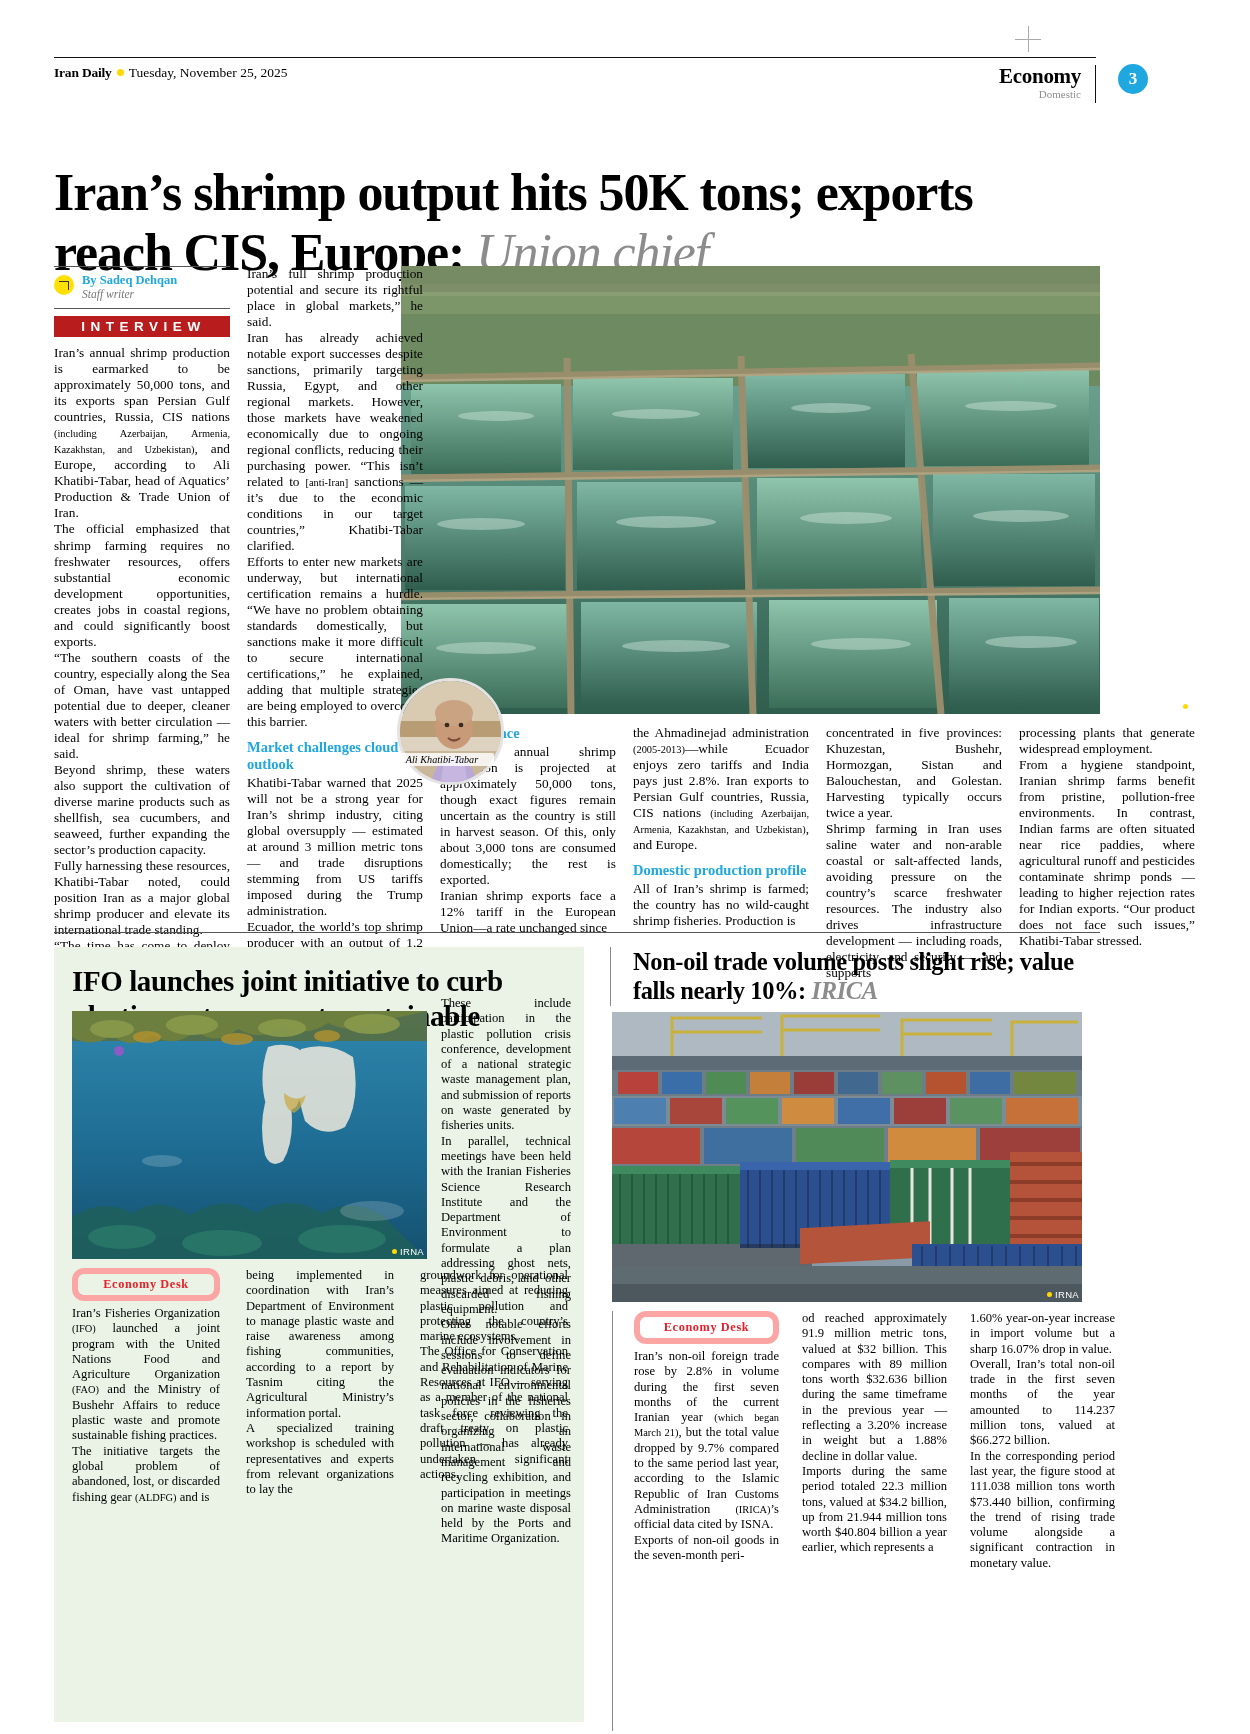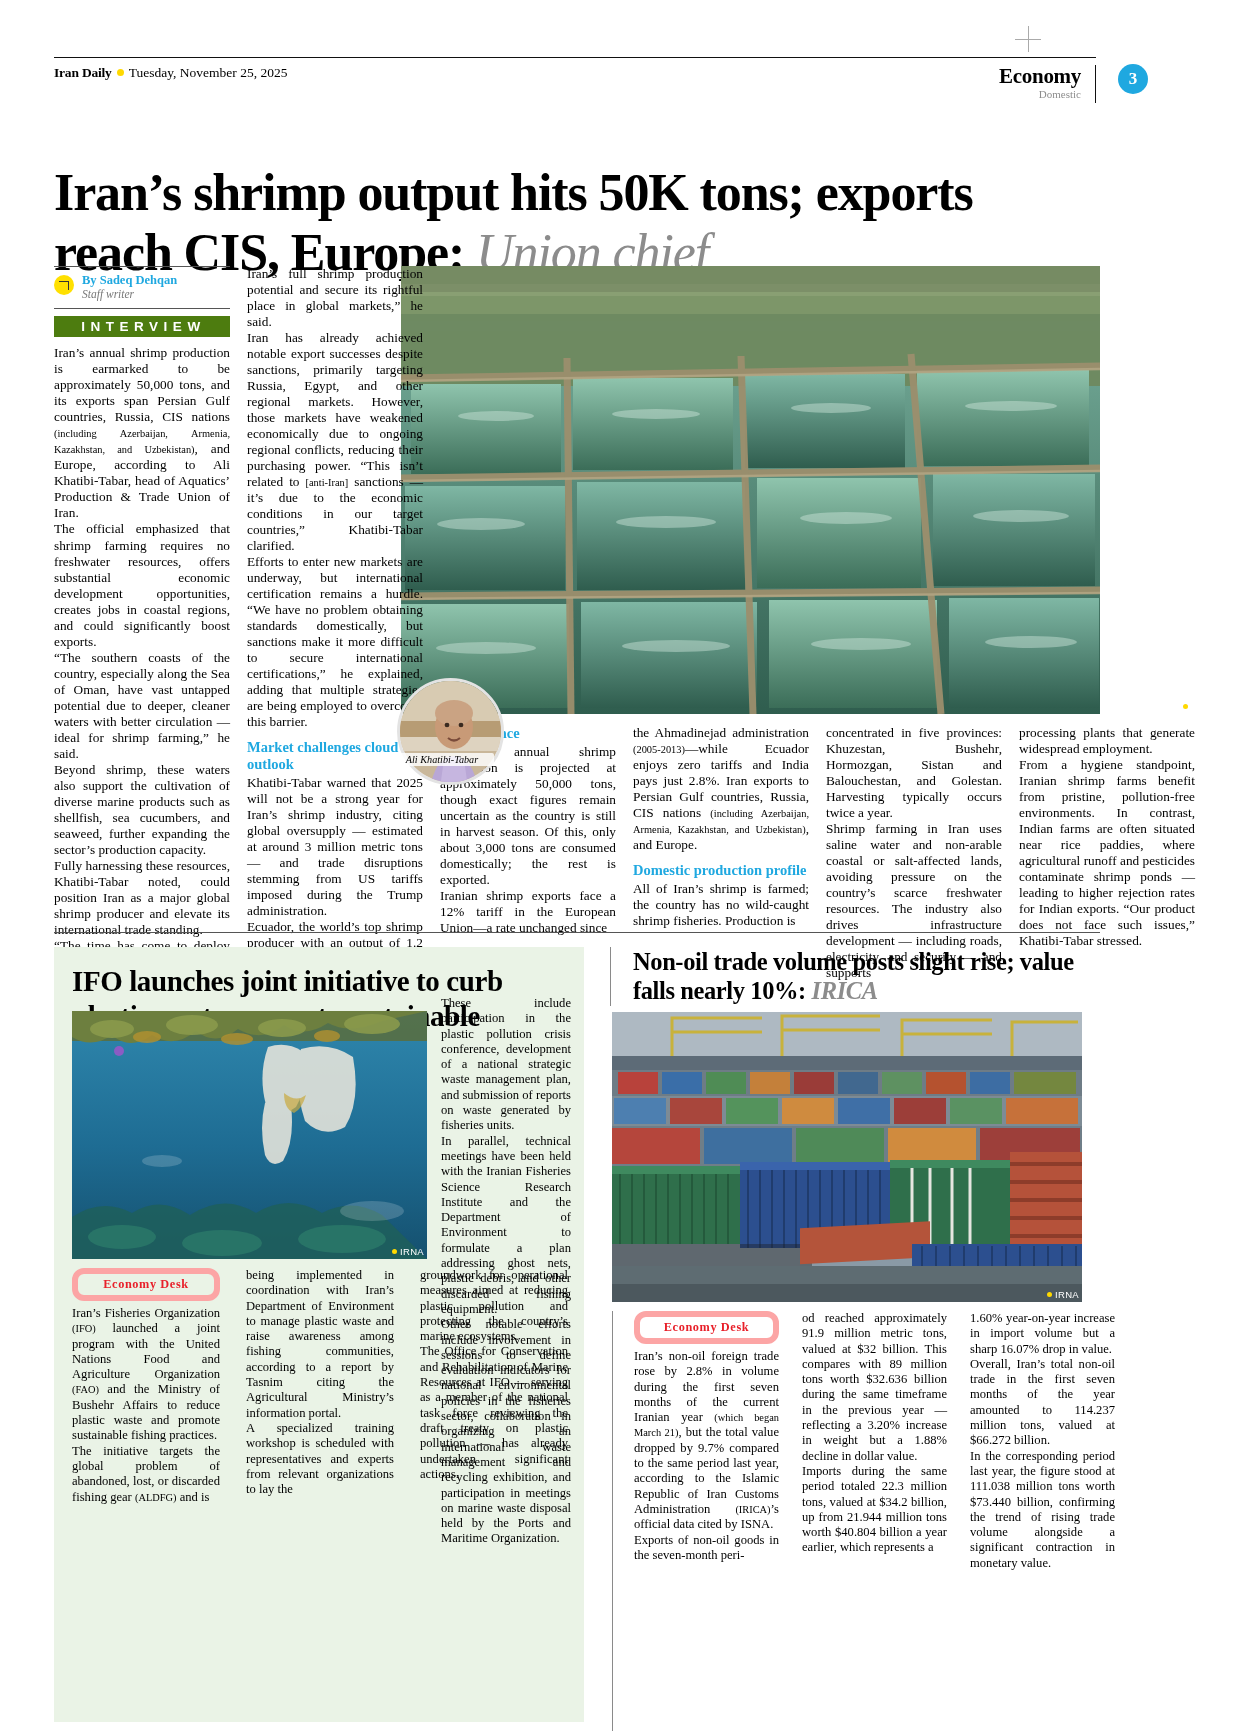--- a/index.html
+++ b/index.html
@@ -63,21 +63,21 @@
     position:relative; margin-top:2px;
   }
   .byline-badge:before {
     content:""; position:absolute; left:5px; top:6px; width:9px; height:8px;
     border-top:1.6px solid #333; border-right:1.6px solid #333;
   }
   .byline-name { color:#1fa8e0; font-weight:bold; font-size:12.5px; line-height:1.15; }
   .byline-role { color:#777; font-style:italic; font-size:11.5px; line-height:1.3; }
 
   .interview-tag {
-    margin-top:7px; background:#4d7c0f; color:#fff; font-weight:bold;
+    margin-top:7px; background:#b91c1c; color:#fff; font-weight:bold;
     font-size:13.5px; letter-spacing:5.5px; text-align:center; padding:3px 0 3px 3px;
     font-family:"Liberation Sans", sans-serif;
   }
 
   p.body { font-size:13.3px; line-height:1.205; text-align:justify; margin:0; hyphens:auto;}
   p.body.first { margin-top:8px; }
   .sml { font-size:10.4px; }
   .subhead { color:#1fa8e0; font-weight:bold; font-size:14.5px; line-height:1.16; margin:9px 0 2px; }
 
   

